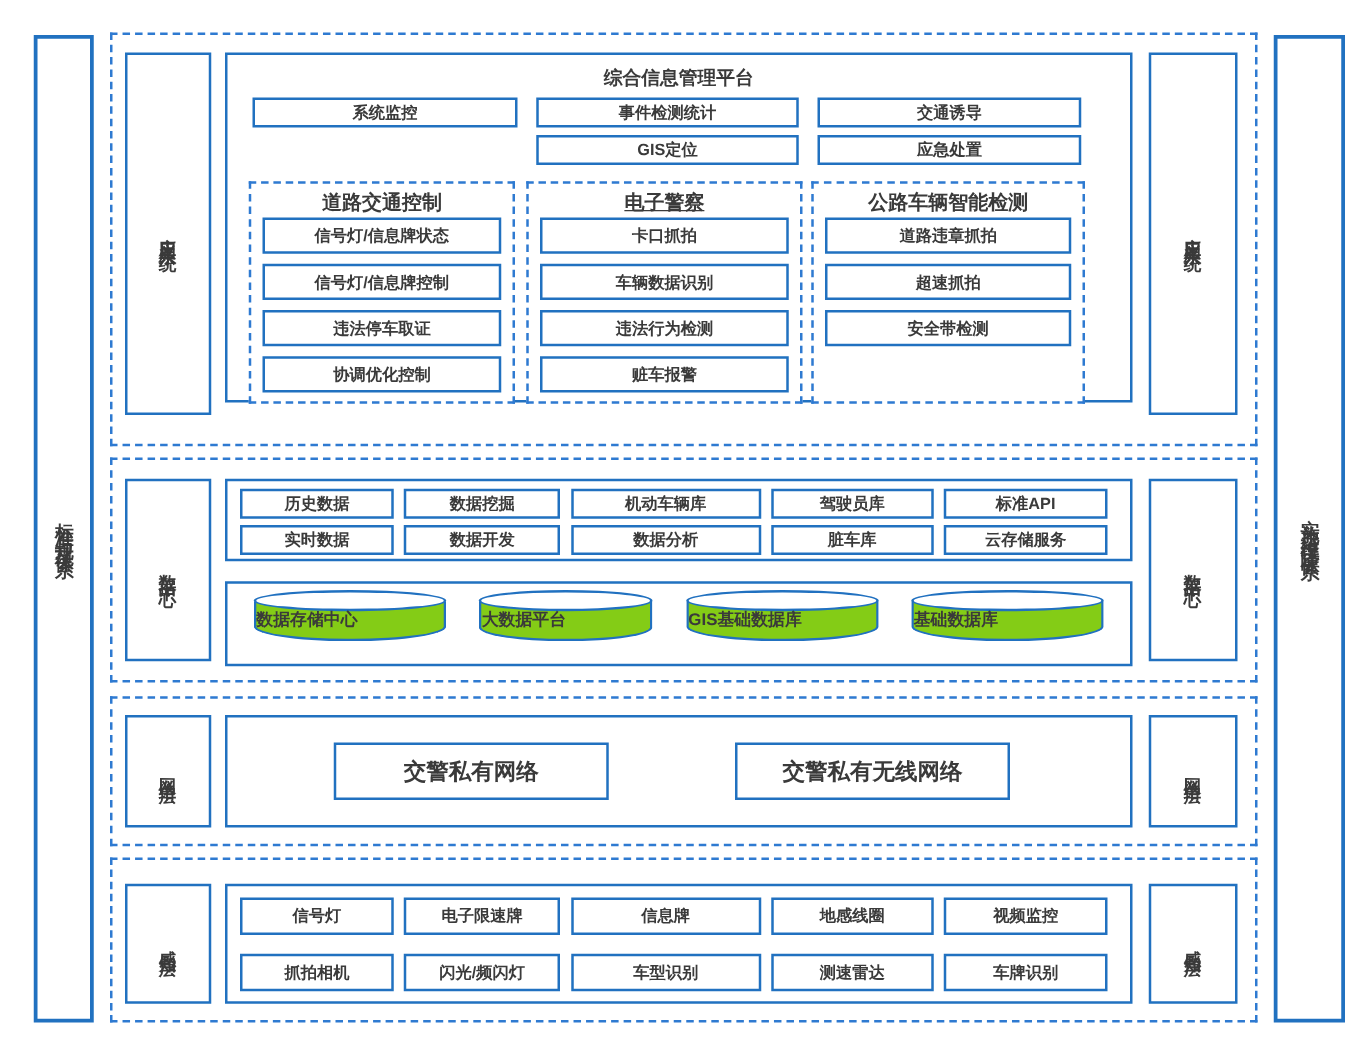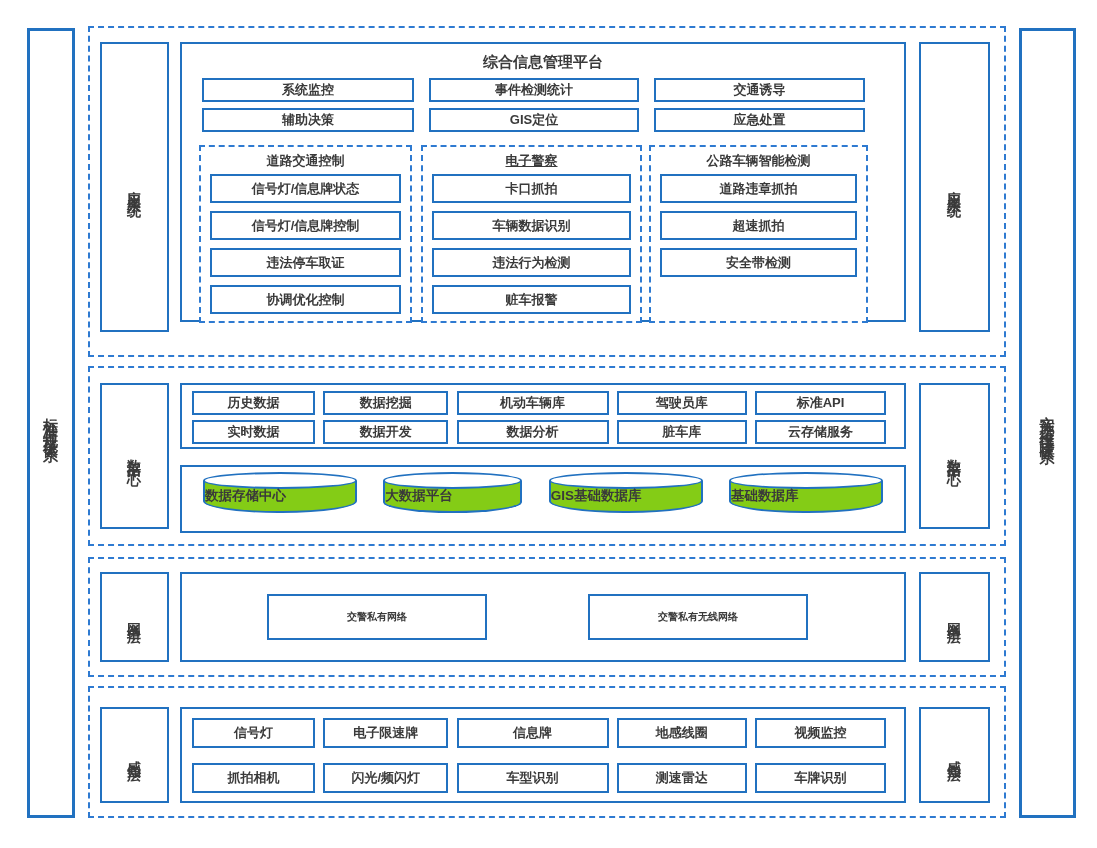--- a/index.html
+++ b/index.html
@@ -45,21 +45,21 @@
   
   #platform-title{position:absolute;top:9px;left:0;right:0;text-align:center;font-size:15px;}
   .pbtn{position:absolute;height:24px;border:2px solid var(--solid-line);box-sizing:border-box;
         display:flex;align-items:center;justify-content:center;font-size:13px;background:#fff;}
   .colA{left:20px;width:212px;} .colB{left:247px;width:210px;} .colC{left:472px;width:211px;text-align:center;}
   .row0{top:34px;} .row1{top:64px;}
   .group{position:absolute;top:101px;height:178px;border:2px dashed var(--dashed-line);box-sizing:border-box;background:#fff;}
   #group-0{left:17px;width:213px;}
   #group-1{left:239px;width:221px;text-decoration:underline;}
   #group-2{left:467px;width:219px;}
-  .gtitle{text-align:center;font-size:13px;margin-top:5px;}
+  .gtitle{text-align:center;font-size:16px;margin-top:5px;}
   .gitems{position:absolute;top:27px;left:9px;right:9px;}
   .gitem{height:29px;border:2px solid var(--solid-line);box-sizing:border-box;margin-bottom:8px;
          display:flex;align-items:center;justify-content:center;font-size:13px;background:#fff;}
 
   
   .frow{position:absolute;left:0;right:0;display:flex;justify-content:space-between;padding:0 18px 0 10px;}
   #data-fields .frow0{top:6px;} #data-fields .frow1{top:35px;}
   #per-content .frow0{top:9px;} #per-content .frow1{top:54px;}
   .fcell{height:24px;border:2px solid var(--solid-line);box-sizing:border-box;
          display:flex;align-items:center;justify-content:center;font-size:13px;background:#fff;}
@@ -74,21 +74,21 @@
        display:flex;align-items:center;justify-content:flex-start;font-size:13.5px;background:#84cc16;}
   .cyl::before{content:"";position:absolute;left:-2px;right:-2px;top:-9px;height:17px;
        border:2px solid var(--solid-line);border-radius:50%;background:#fff;box-sizing:border-box;}
   .cyl span{position:relative;z-index:1;margin-top:0;}
   .cw0{width:154px}.cw1{width:139px}.cw2{width:154px}.cw3{width:154px}
 
   
   .netrow{position:absolute;left:0;right:0;top:0;bottom:0;display:flex;align-items:center;
           justify-content:space-between;padding:0 96px 0 85px;}
   .netbox{width:220px;height:46px;border:2px solid var(--solid-line);box-sizing:border-box;
-          display:flex;align-items:center;justify-content:center;font-size:10px;background:#fff;}
+          display:flex;align-items:center;justify-content:center;font-size:18px;background:#fff;}
 </style>
 </head>
 <body>
 
 <div class="diagram" style="--solid-line: #2171c0; --dashed-line: #2e7ad1; --text: #3a3a3a; --background: #ffffff;">
 
   <div class="vbar" id="bar-left">
     <span class="vtext">标准与规范体系</span>
   </div>
   <div class="vbar" id="bar-right">
@@ -99,21 +99,20 @@
     <div class="side-label left">
       <span class="vtext">应用系统</span>
     </div>
 
     <div class="content" id="app-content">
       <div id="platform-title">综合信息管理平台</div>
 
       <div class="pbtn row0 colA">系统监控</div>
       <div class="pbtn row0 colB">事件检测统计</div>
       <div class="pbtn row0 colC">交通诱导</div>
-      <div class="pbtn row1 colA">辅助决策</div>
       <div class="pbtn row1 colB">GIS定位</div>
       <div class="pbtn row1 colC">应急处置</div>
 
       <div class="group" id="group-0">
         <div class="gtitle">道路交通控制</div>
         <div class="gitems">
           <div class="gitem">信号灯/信息牌状态</div>
           <div class="gitem">信号灯/信息牌控制</div>
           <div class="gitem">违法停车取证</div>
           <div class="gitem">协调优化控制</div>

